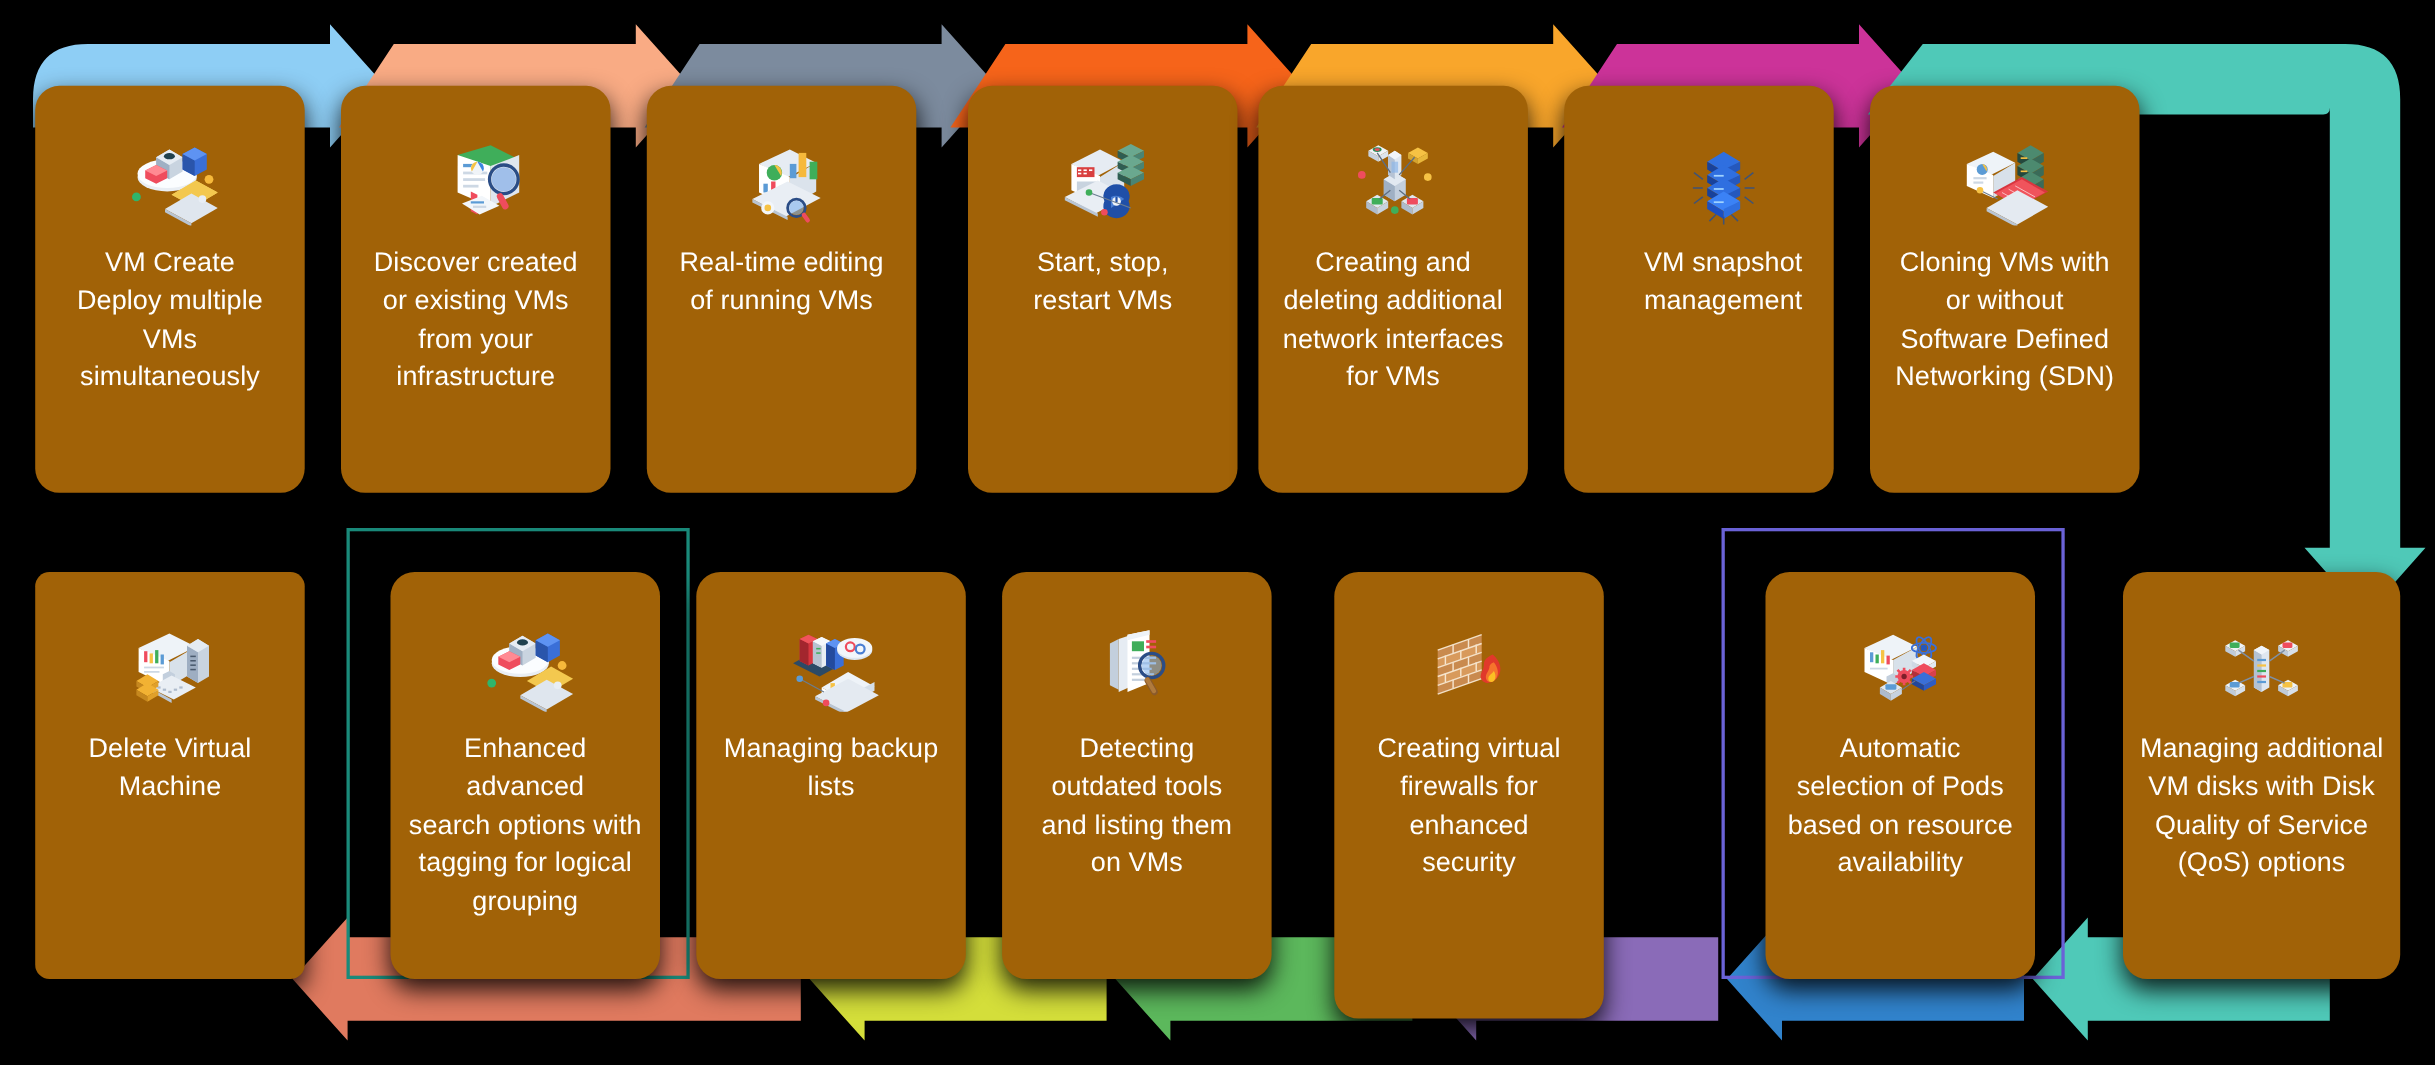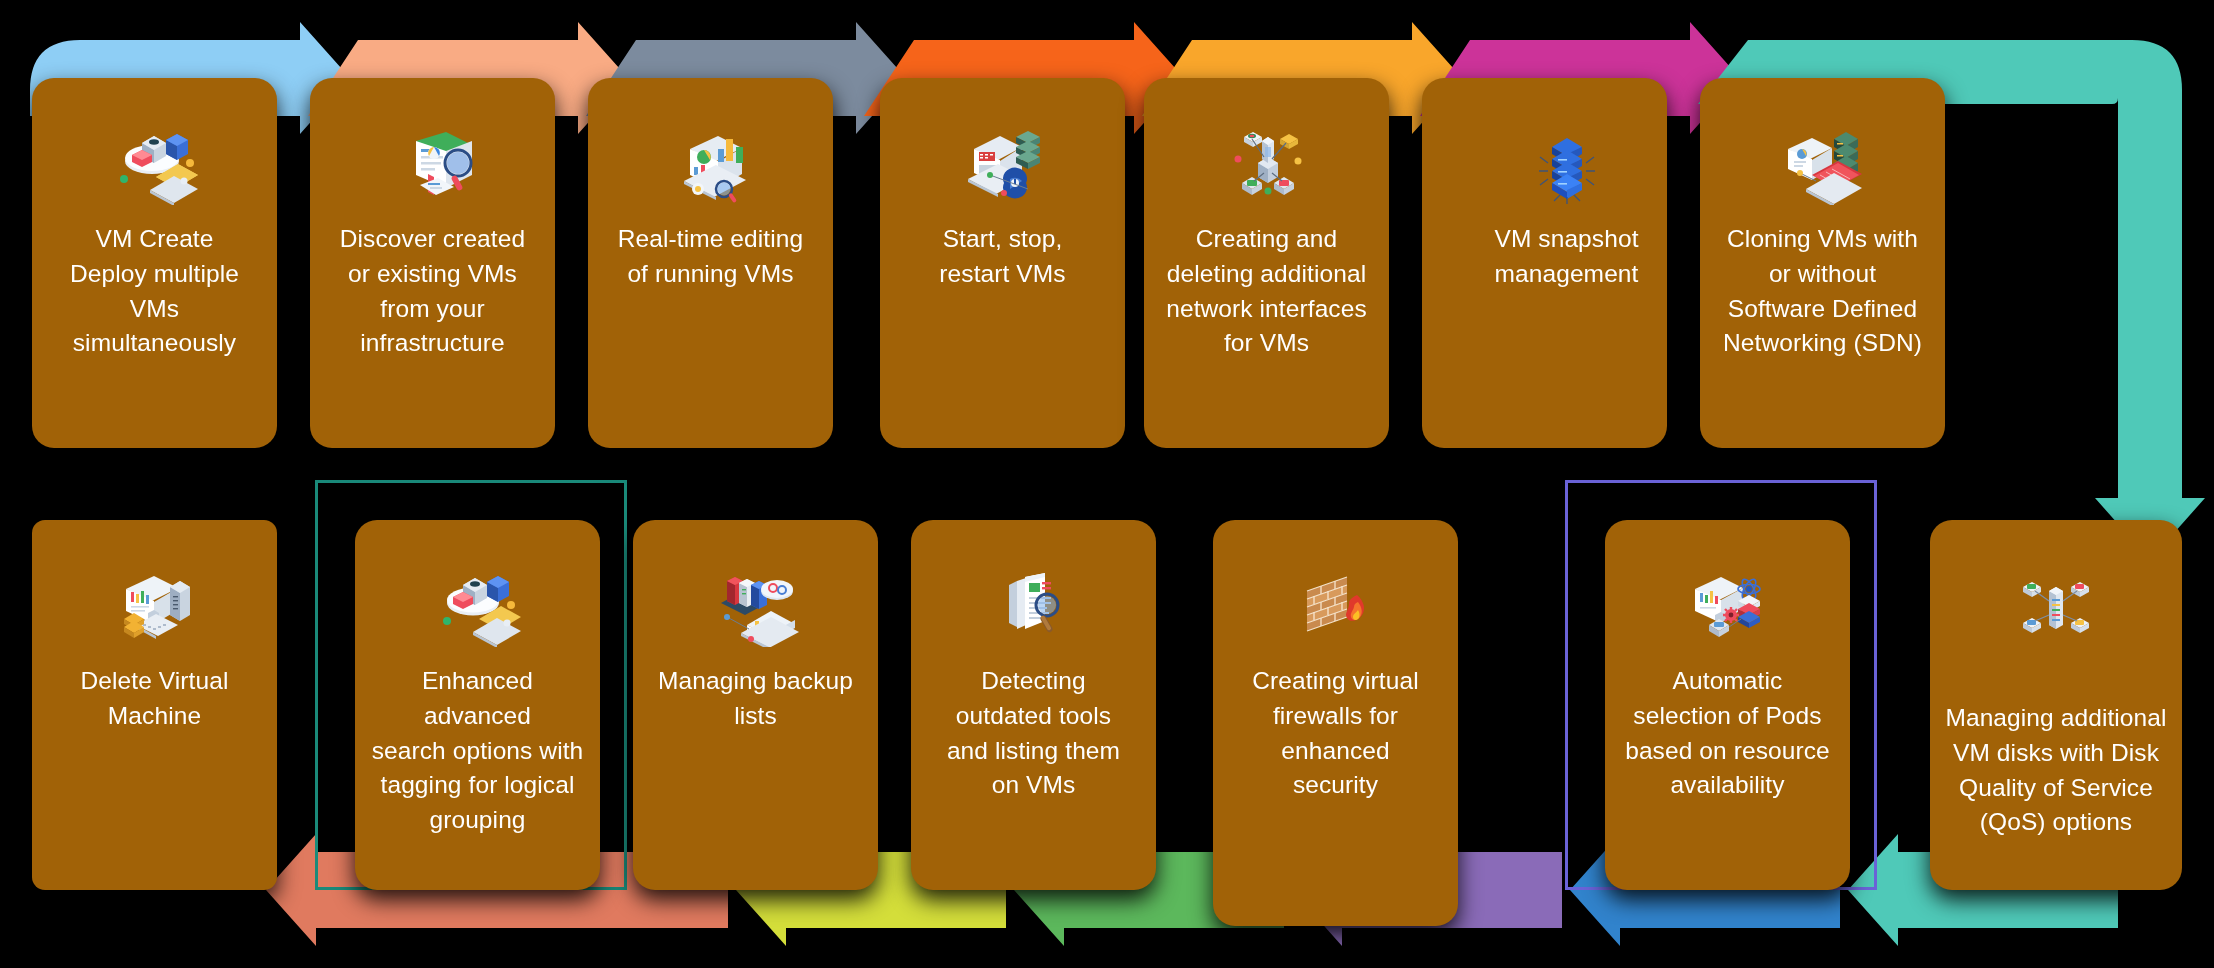--- a/index.html
+++ b/index.html
@@ -510,21 +510,21 @@
         <circle cx="46" cy="46" r="6" fill="#ef4c5d"></circle>
         <circle cx="46" cy="46" r="2.4" fill="#7f1f2a"></circle>
         <g stroke="#ef4c5d" stroke-width="2.4">
           <path d="M46 38 v3 M46 51 v3 M38 46 h3 M51 46 h3 M40 40 l2 2 M50 50 l2 2 M52 40 l-2 2 M42 50 l-2 2"></path>
         </g>
       </svg>
     </span>
     <span class="card-label">Automatic<br>selection of Pods<br>based on resource<br>availability</span>
   </div>
 
-  <div class="card" style="left:1930px; top:520px; width:252px; height:370px;gap:37px;">
+  <div class="card" style="left:1930px; top:520px; width:252px; height:370px;">
     <span class="card-icon">
       <svg width="86" height="78" viewBox="0 0 86 78">
         <path d="M36 22 l7-4 7 4 v34 l-7 4 -7-4 Z" fill="#dfe7f0"></path>
         <path d="M36 22 l7 4 v34 l-7-4 Z" fill="#b4c2d3"></path>
         <path d="M43 18 l7 4 -7 4 -7-4 Z" fill="#f1f5fa"></path>
         <g>
           <rect x="39" y="30" width="8" height="2" fill="#5b9bd5"></rect>
           <rect x="39" y="35" width="8" height="2" fill="#f6c244"></rect>
           <rect x="39" y="40" width="8" height="2" fill="#3fae5a"></rect>
           <rect x="39" y="45" width="8" height="2" fill="#ef4c5d"></rect>

